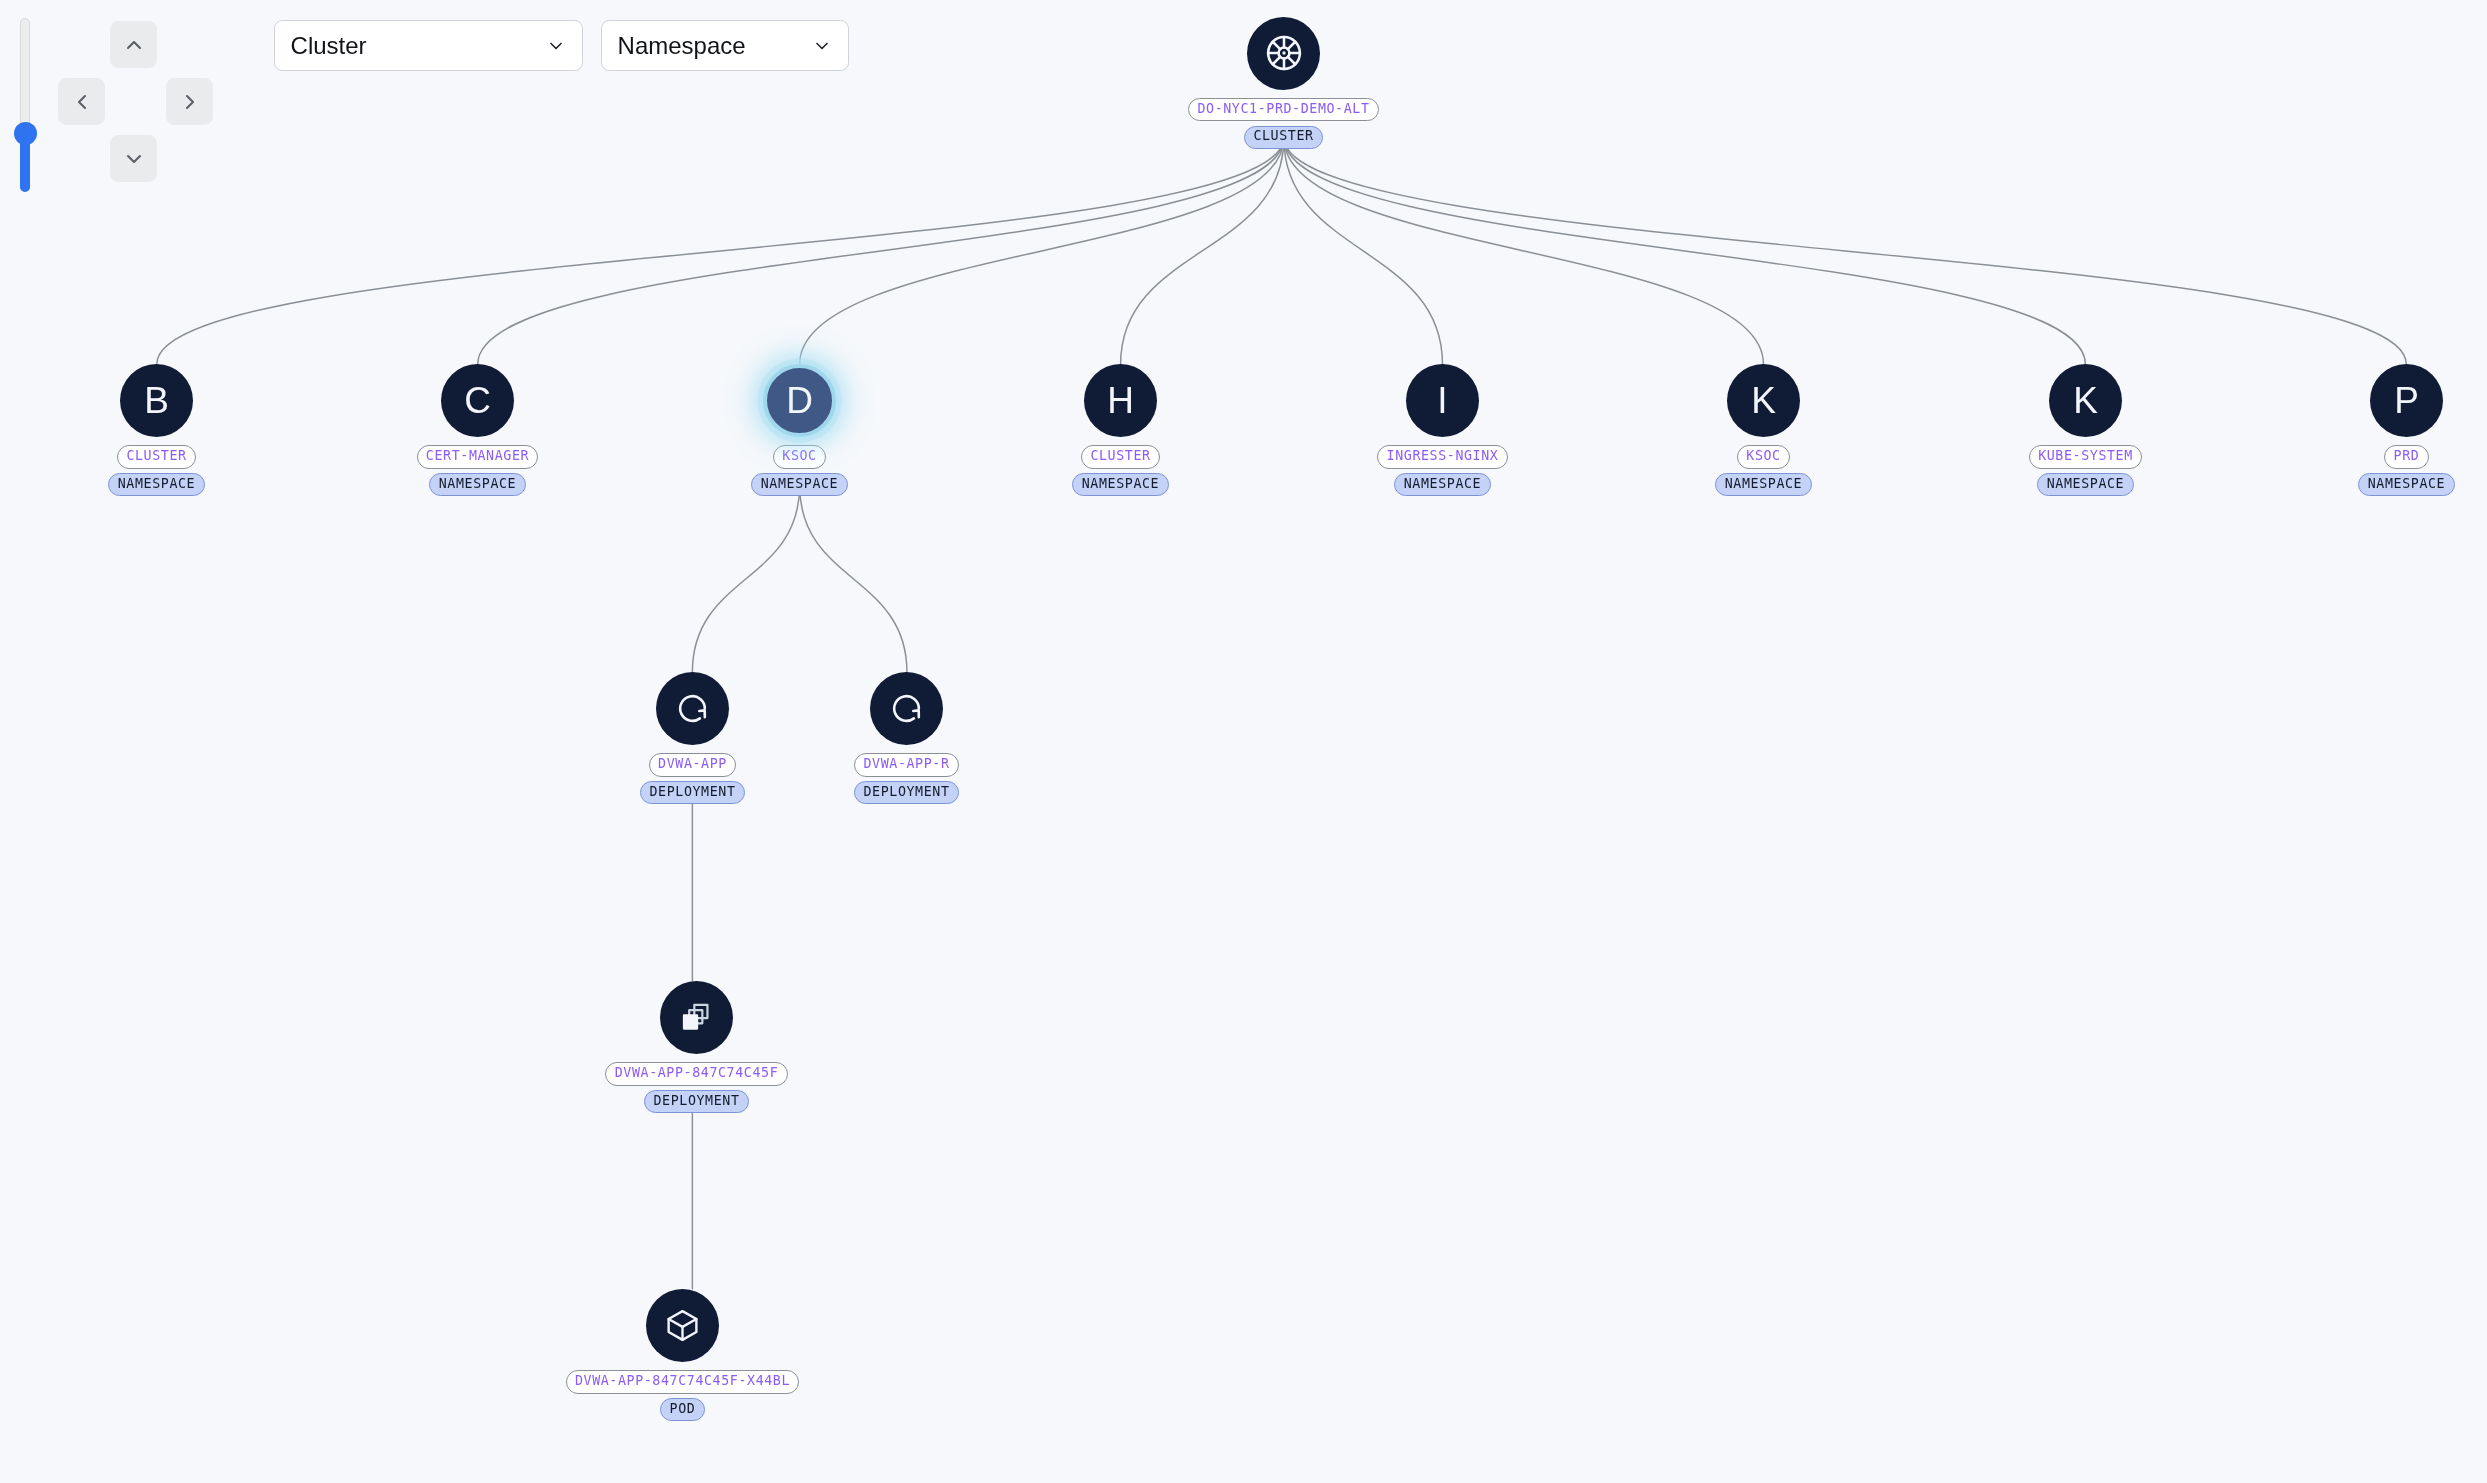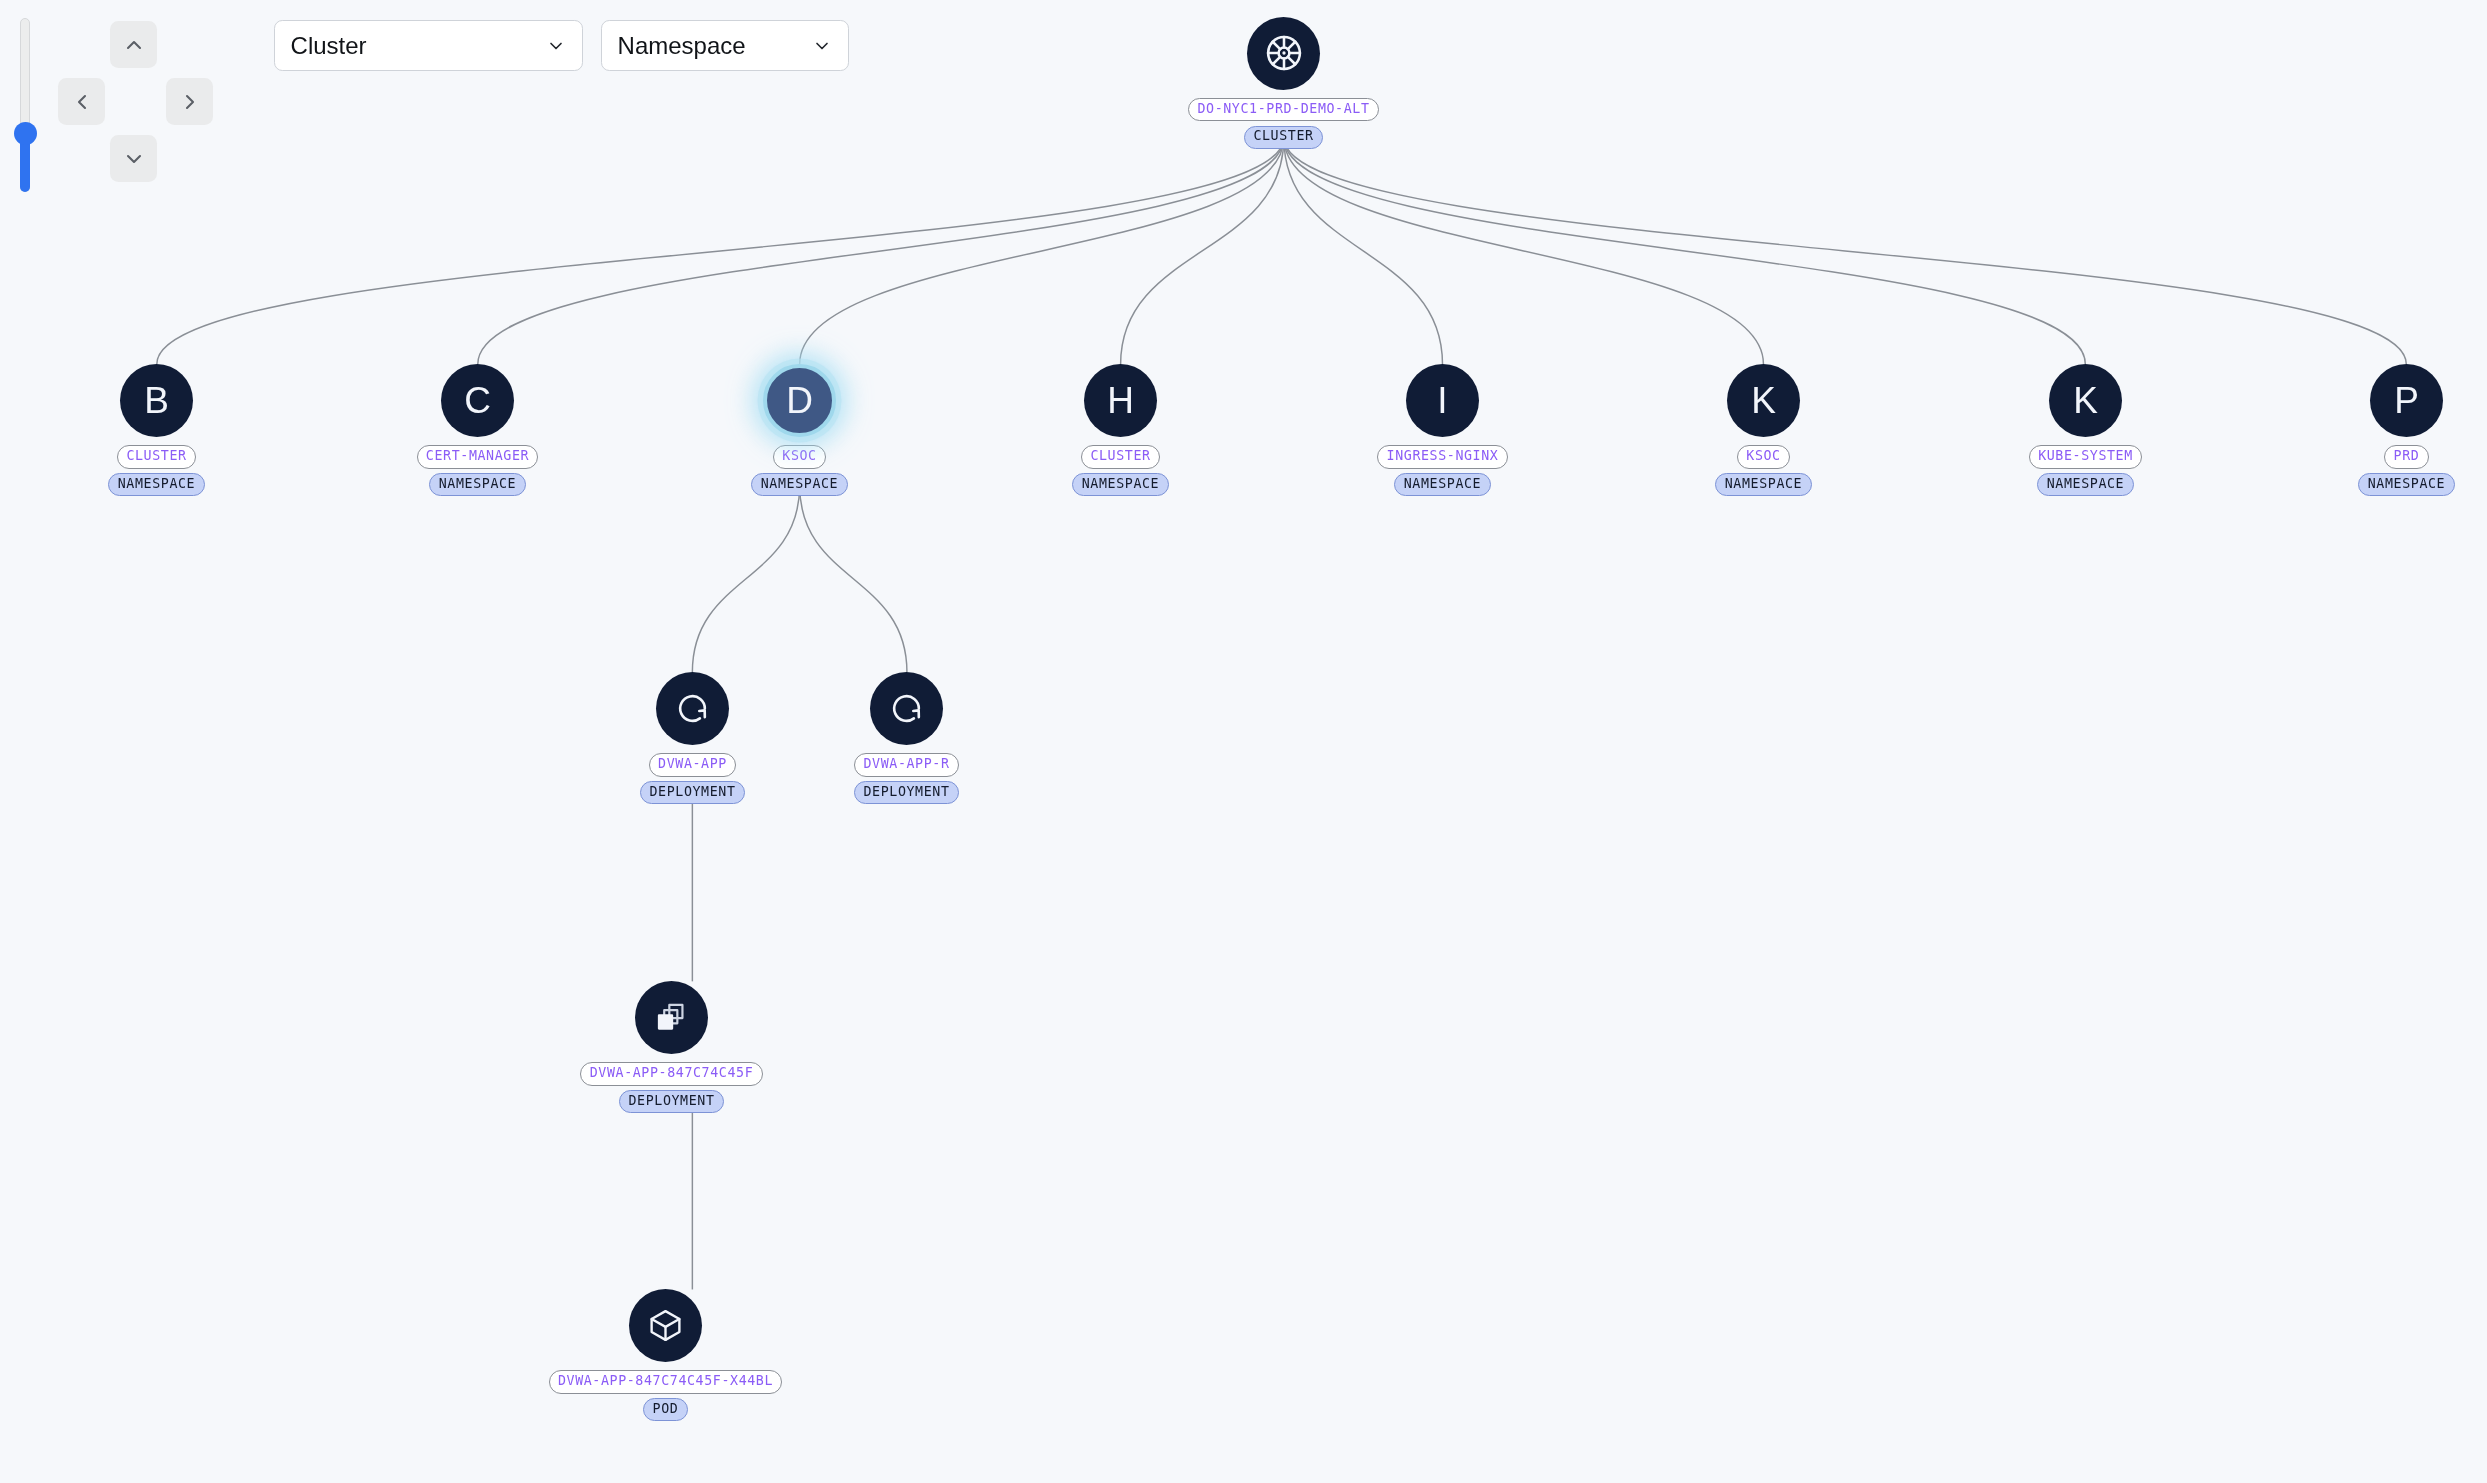--- a/index.html
+++ b/index.html
@@ -236,34 +236,34 @@
           <span style="display: flex;">
             <svg width="37" height="37" viewBox="0 0 24 24" fill="none" stroke="#f2f5fb" stroke-width="1.7" stroke-linecap="round" stroke-linejoin="round">
               <path d="M20 12a8 8 0 1 0-3.2 6.4"></path>
               <polyline points="16.4,13.6 19.9,13.2 20,17.6"></polyline>
             </svg>
           </span>
         </div>
         <div class="pill">DVWA-APP-R</div>
         <div class="badge">DEPLOYMENT</div>
       </div>
-      <div class="node" style="left: 534px; top: 981px; width: 275px;">
+      <div class="node" style="left: 559px; top: 981px; width: 275px;">
         <div class="node-circle">
           <span style="display: flex;">
             <svg width="35" height="35" viewBox="0 0 24 24" fill="none" stroke="#cdd4e2" stroke-width="1.5" stroke-linejoin="round">
               <rect x="10.5" y="3.4" width="9" height="9"></rect>
               <rect x="7" y="7" width="9" height="9"></rect>
               <rect x="3.4" y="10.6" width="9" height="9" fill="#f2f5fb" stroke="#f2f5fb"></rect>
             </svg>
           </span>
         </div>
         <div class="pill">DVWA-APP-847C74C45F</div>
         <div class="badge">DEPLOYMENT</div>
       </div>
-      <div class="node" style="left: 528px; top: 1289px; width: 275px;">
+      <div class="node" style="left: 545px; top: 1289px; width: 275px;">
         <div class="node-circle">
           <span style="display: flex;">
             <svg width="37" height="37" viewBox="0 0 24 24" fill="none" stroke="#f2f5fb" stroke-width="1.55" stroke-linecap="round" stroke-linejoin="round">
               <path d="M21 7.8 12 2.7 3 7.8v8.4L12 21.3l9-5.1z"></path>
               <path d="M3 7.8 12 12.9 21 7.8"></path>
               <line x1="12" y1="12.9" x2="12" y2="21.3"></line>
             </svg>
           </span>
         </div>
         <div class="pill">DVWA-APP-847C74C45F-X44BL</div>

